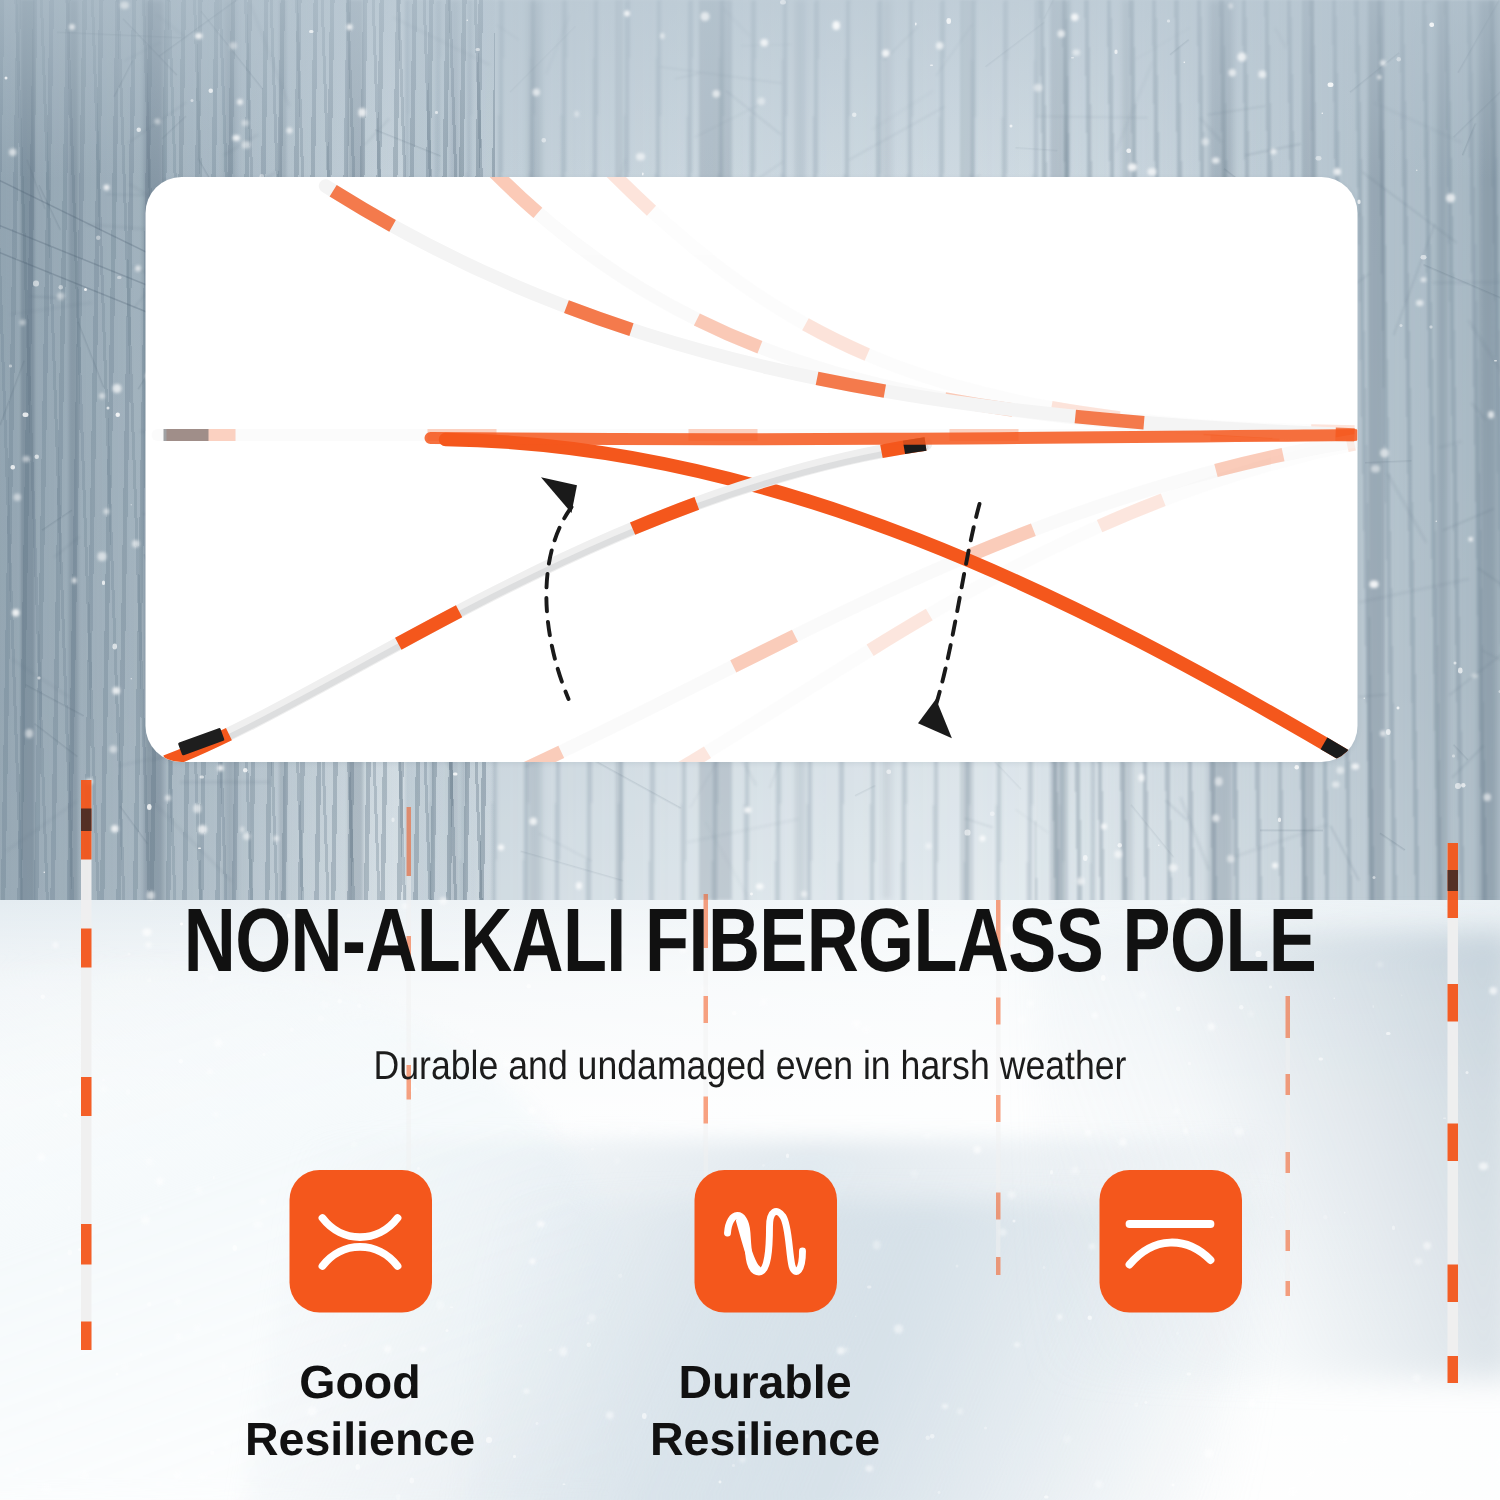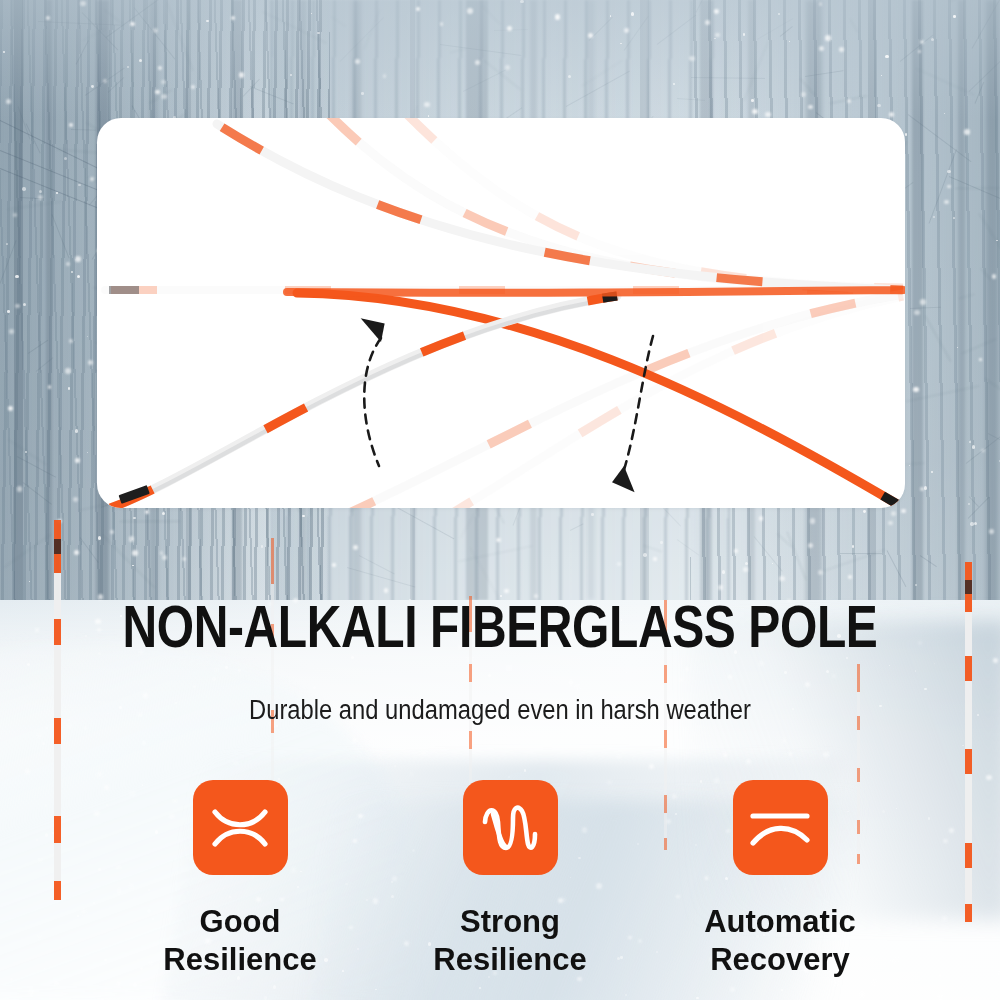--- a/index.html
+++ b/index.html
@@ -1191,28 +1191,26 @@
         <div class="feature-label">Good
 Resilience</div>
       </div>
       <div class="feature">
         <div class="feature-icon" style="background: rgb(244, 87, 28);">
           <svg width="60" height="52" viewBox="0 0 60 52" fill="none" stroke="#fff" stroke-width="4.6" stroke-linecap="round" stroke-linejoin="round">
             <path d="M 5 20 C 6 5 17 4 18 20 C 19 38 20 46 26 46 C 32 46 33 30 33 16 C 33 5 38 3 42 9 C 46 15 46 34 48 42 C 50 49 55 46 55 32"></path>
             <path d="M 13 12 C 16 22 20 40 25 44"></path>
           </svg>
         </div>
-        <div class="feature-label">Strong
+        <div class="feature-label">Durable
 Resilience</div>
       </div>
       <div class="feature">
         <div class="feature-icon" style="background: rgb(244, 87, 28);">
           <svg width="62" height="44" viewBox="0 0 62 44" fill="none" stroke="#fff" stroke-width="5.2" stroke-linecap="round">
             <path d="M 4 10 L 58 10"></path>
             <path d="M 4 37 C 20 18 42 18 58 34"></path>
           </svg>
         </div>
-        <div class="feature-label">Automatic
-Recovery</div>
       </div>
     </div>
 
 </div>
 
 </body></html>

